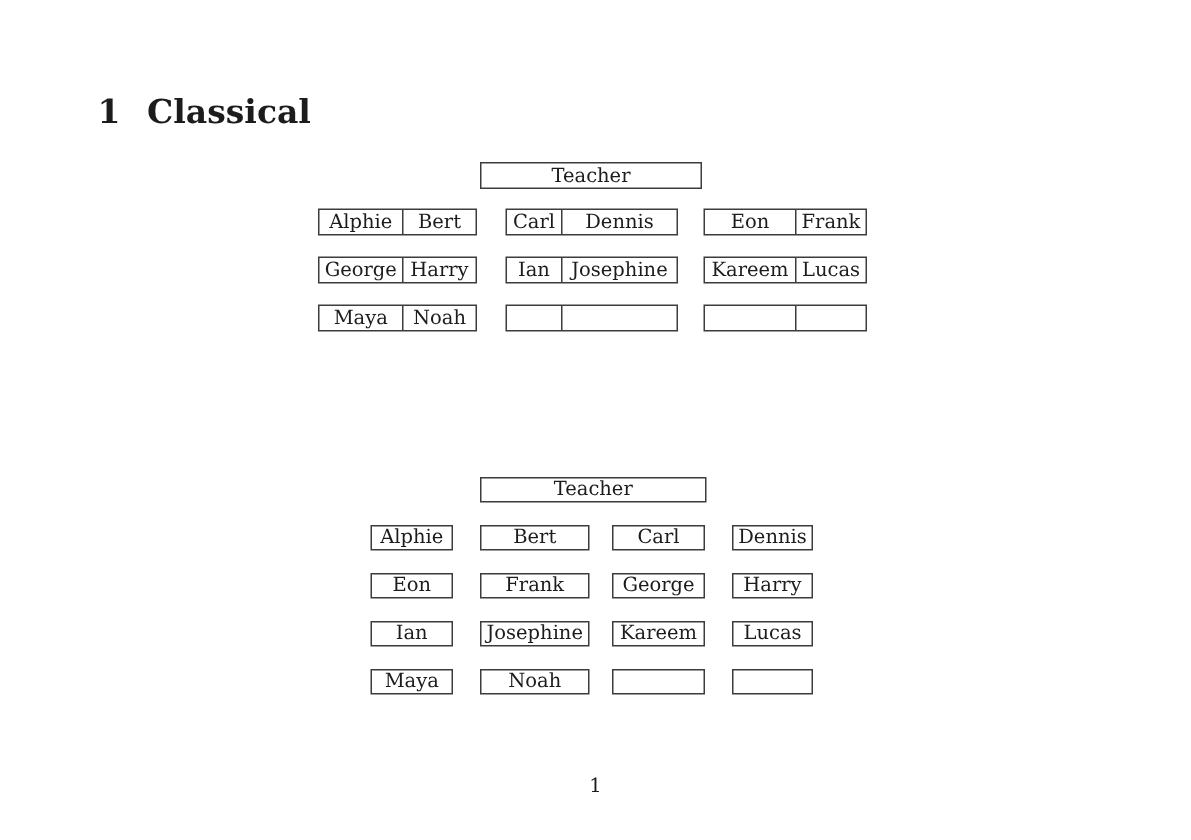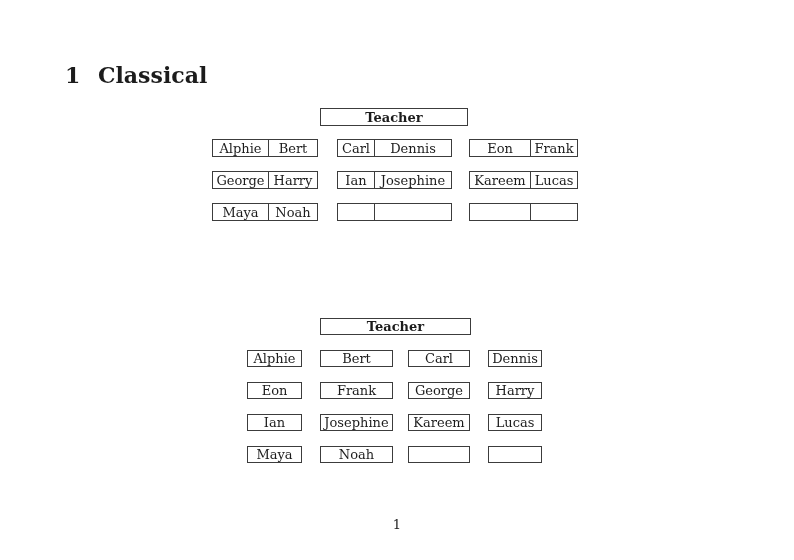--- a/index.html
+++ b/index.html
@@ -24,21 +24,20 @@
   .sec-num { display: inline-block; width: 33px; }
   .teacher-box {
     position: absolute;
     border: 1px solid #3c3c3c;
     background: #ffffff;
     display: flex;
     align-items: center;
     justify-content: center;
     font-size: 13px;
     line-height: 15px;
-    font-weight: bold;
   }
   .desk {
     position: absolute;
     height: 18px;
     border: 1px solid #3c3c3c;
     background: #ffffff;
     display: flex;
   }
   .desk .cell {
     height: 100%;

